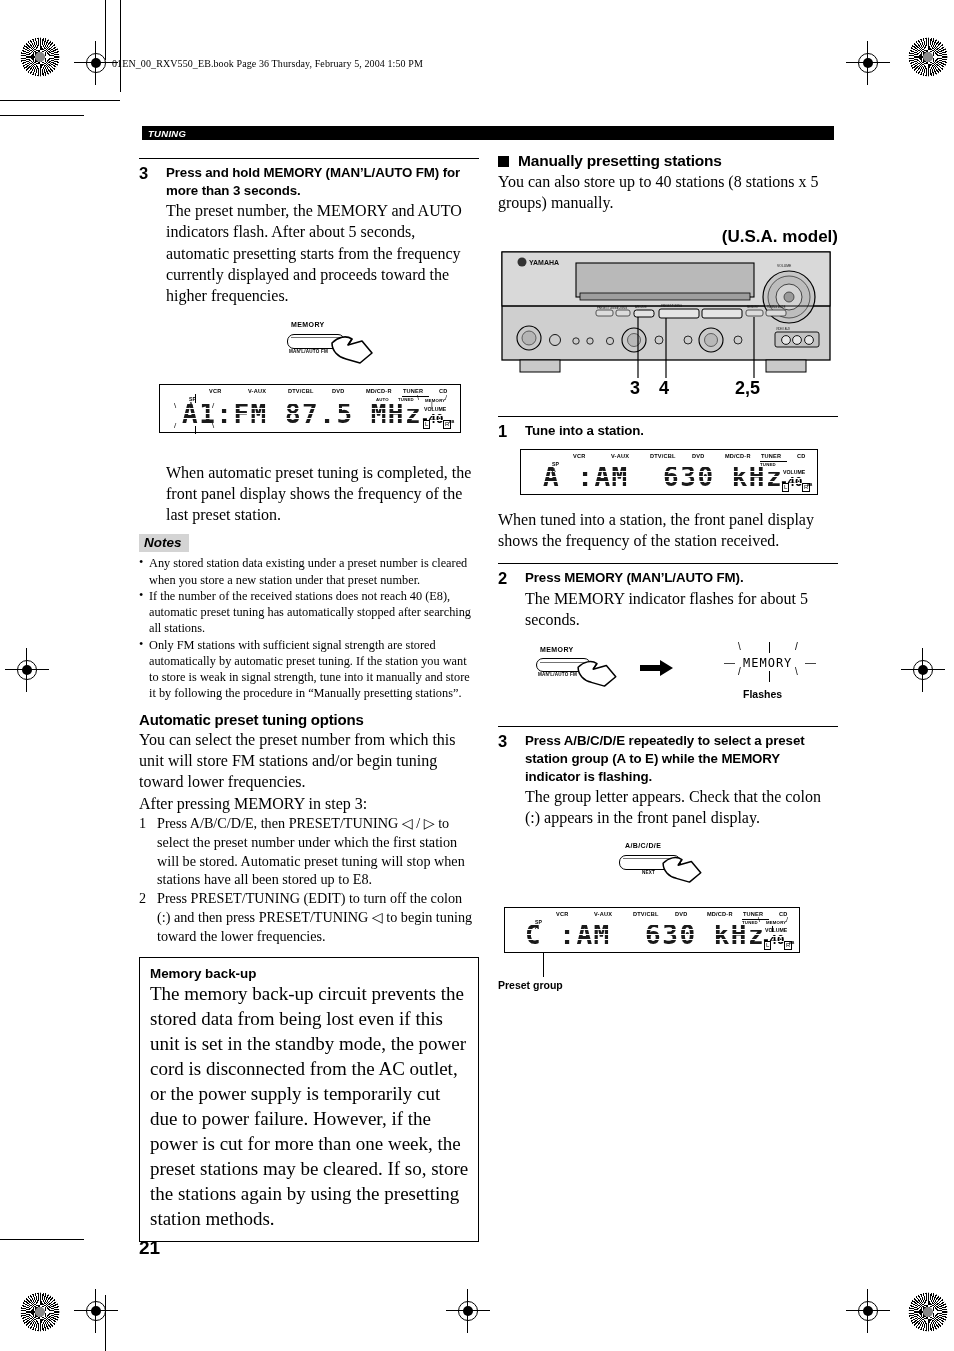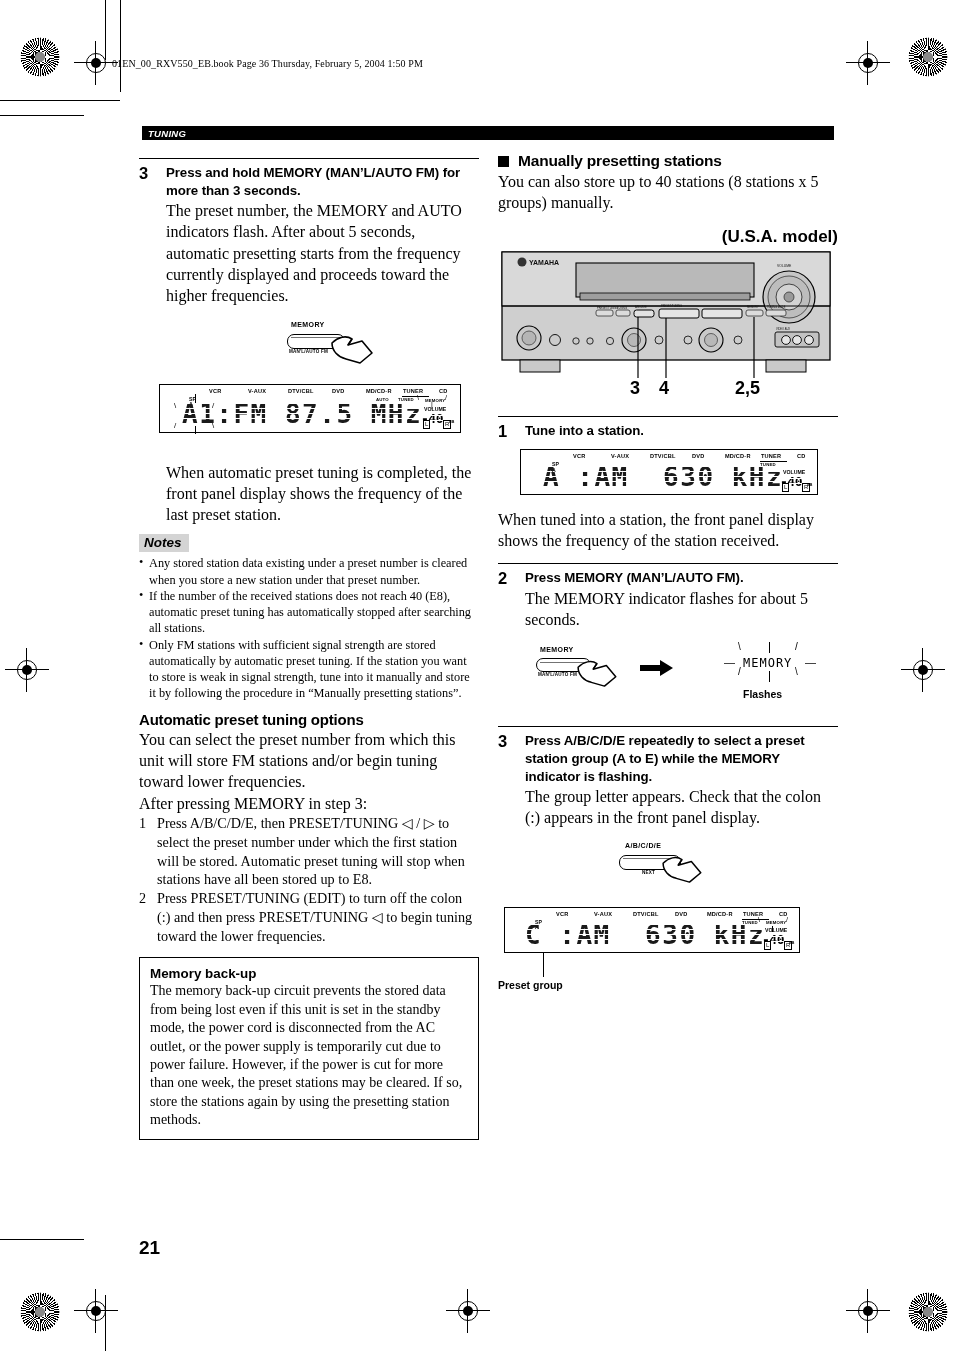--- a/index.html
+++ b/index.html
@@ -55,21 +55,21 @@
   ul.notes{list-style:none;margin:0;padding:0;font-size:12.3px;line-height:1.325;}
   ul.notes li{position:relative;padding-left:10px;margin-bottom:0;}
   ul.notes li:before{content:"\2022";position:absolute;left:0;top:-1px;}
 
   ol.opts{list-style:none;margin:0;padding:0;font-size:14.2px;line-height:1.32;}
   ol.opts li{position:relative;padding-left:18px;}
   ol.opts li .n{position:absolute;left:0;top:0;}
 
   .boxed{border:1.3px solid #000;padding:8px 9px 9px 10px;margin-top:12px;}
   .boxed h4{font-family:"Liberation Sans",sans-serif;font-weight:bold;font-size:13.4px;margin:0 0 1px 0;}
-  .boxed p{margin:0;font-size:14px;line-height:1.315;}
+  .boxed p{margin:0;font-size:19px;line-height:1.315;}
 
   .usa{font-family:"Liberation Sans",sans-serif;font-weight:bold;font-size:17px;text-align:right;margin:14px 0 3px 0;}
 
   .pagenum{position:absolute;left:139px;top:1237px;font-family:"Liberation Sans",sans-serif;font-weight:bold;font-size:19px;}
 
   
   .lcd{border:1.4px solid #000;position:relative;background:#fff;}
   .lcd .src{position:absolute;font-family:"Liberation Sans",sans-serif;font-weight:bold;font-size:5.6px;letter-spacing:.2px;color:#000;}
   .lcd .sub{position:absolute;font-family:"Liberation Sans",sans-serif;font-weight:bold;font-size:4.3px;letter-spacing:.2px;color:#000;}
   .lcd .uline{position:absolute;height:1.1px;background:#000;}

